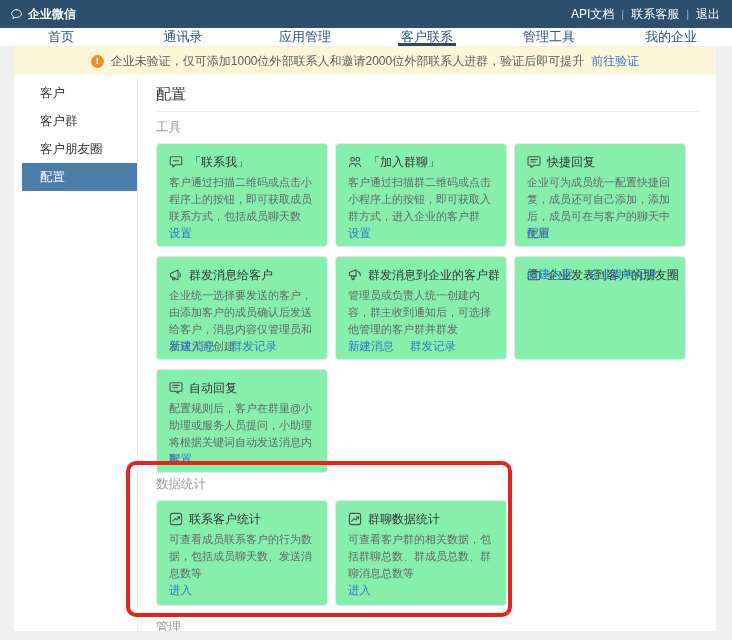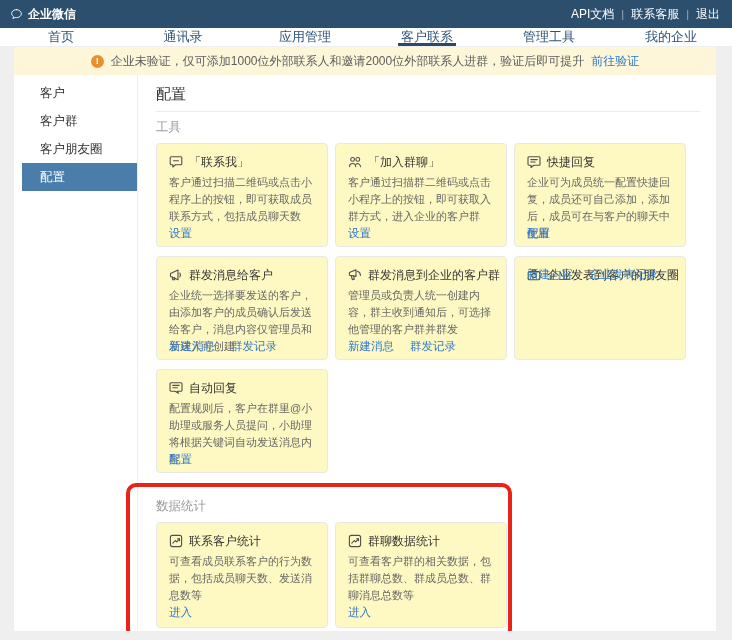--- a/index.html
+++ b/index.html
@@ -47,32 +47,32 @@
 
   
   .main { flex:1; padding:10px 16px 0 18px; }
   .main-title { font-size:15px; color:#333; font-weight:400; margin:0; line-height:17px; }
   .divider { height:1px; background:#ececec; margin:9px 0 8px; }
   .sec-label { font-size:12.5px; color:#9a9a9a; line-height:15px; margin:0 0 8px; }
 
   .tool-grid { display:grid; grid-template-columns:repeat(3,172px); gap:9px 7px; }
   .stats-grid { display:grid; grid-template-columns:repeat(2,172px); gap:7px; }
 
-  .card { border:1px solid #e8e8e8; border-radius:4px; background:#fef9c3;
+  .card { border:1px solid #e8e8e8; border-radius:4px; background:#86efac;
           padding:10px 12px 4px; }
   .card-head { display:flex; align-items:center; gap:6px; height:16px; }
   .card-head .icon { width:14px; height:14px; color:#4f4f4f; flex:0 0 auto; }
   .card-head .icon svg { width:14px; height:14px; display:block; }
   .card-title { font-size:12px; color:#333; white-space:nowrap; }
   .card-body { margin:4px 0 0; font-size:11px; color:#666; line-height:17px; }
   .card-links { display:flex; gap:16px; font-size:11.5px; line-height:17px; position:relative; }
   .card-links a { color:#2d77c8; }
   .card-links.overlap { margin-top:-17px; }
 
-  .stats-wrap { position:relative; margin-top:26px; }
+  .stats-wrap { position:relative; margin-top:4px; }
   .stats-grid .card { padding:10px 12px 6px; }
   .red-box { position:absolute; left:-30px; top:-16px; bottom:-11px; width:386px;
              border:4px solid #ea2318; border-radius:10px; pointer-events:none; z-index:5; }
 
   .manage-label { margin-top:14px; font-size:12.5px; color:#9a9a9a; }
 
   svg { stroke:currentColor; fill:none; stroke-width:1.1; stroke-linecap:round; stroke-linejoin:round; }
 </style>
 </head>
 <body>

